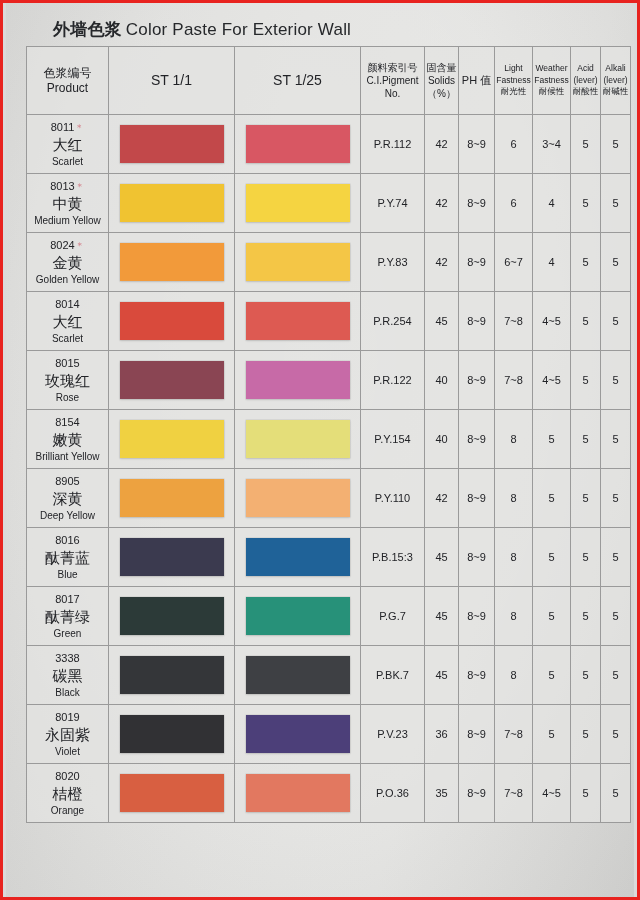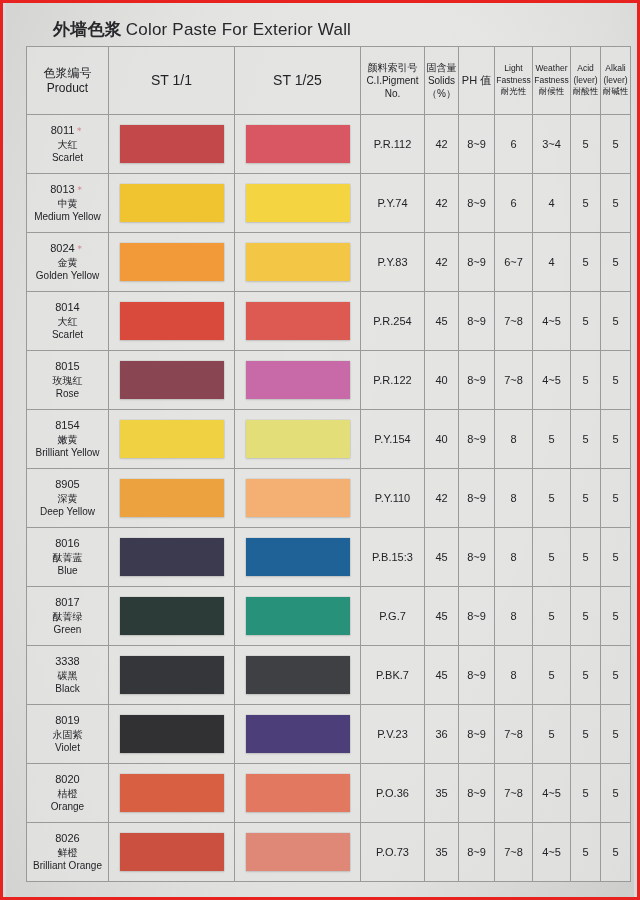--- a/index.html
+++ b/index.html
@@ -82,21 +82,21 @@
   thead th.ph { font-size: 11px; }
 
   tbody tr { height: 59px; }
   td.product {
     font-size: 11px;
     line-height: 1.35;
     padding: 2px 1px;
   }
   td.product .code { display:block; font-size: 11px; }
   td.product .code .star { color:#d4868f; font-size: 10px; }
-  td.product .cn { display:block; font-size: 10px; text-align: center; }
+  td.product .cn { display:block; font-size: 15px; text-align: center; }
   td.product .en { display:block; font-size: 10px; }
   td.swatchcell { padding: 0; }
   .swatch {
     width: 104px;
     height: 38px;
     margin: 0 auto;
     box-shadow: 0 0 0 0.5px rgba(0,0,0,0.10), 0 1px 2px rgba(0,0,0,0.12);
   }
   td.val { font-size: 11px; }
   td.pigment { font-size: 11px; }
@@ -411,37 +411,17 @@
             <div class="swatch" style="background: rgb(226, 120, 96);"></div>
           </td>
           <td class="pigment">P.O.36</td>
           <td class="val">35</td>
           <td class="val">8~9</td>
           <td class="val">7~8</td>
           <td class="val">4~5</td>
           <td class="val">5</td>
           <td class="val">5</td>
         </tr>
-        <tr>
-          <td class="product">
-            <span class="code">8026</span>
-            <span class="cn">鲜橙</span>
-            <span class="en">Brilliant Orange</span>
-          </td>
-          <td class="swatchcell">
-            <div class="swatch" style="background: rgb(203, 80, 64);"></div>
-          </td>
-          <td class="swatchcell">
-            <div class="swatch" style="background: rgb(224, 136, 120);"></div>
-          </td>
-          <td class="pigment">P.O.73</td>
-          <td class="val">35</td>
-          <td class="val">8~9</td>
-          <td class="val">7~8</td>
-          <td class="val">4~5</td>
-          <td class="val">5</td>
-          <td class="val">5</td>
-        </tr>
       </tbody>
   </table>
 </div>
 
 <div id="frame"></div>
 
 </body></html>

